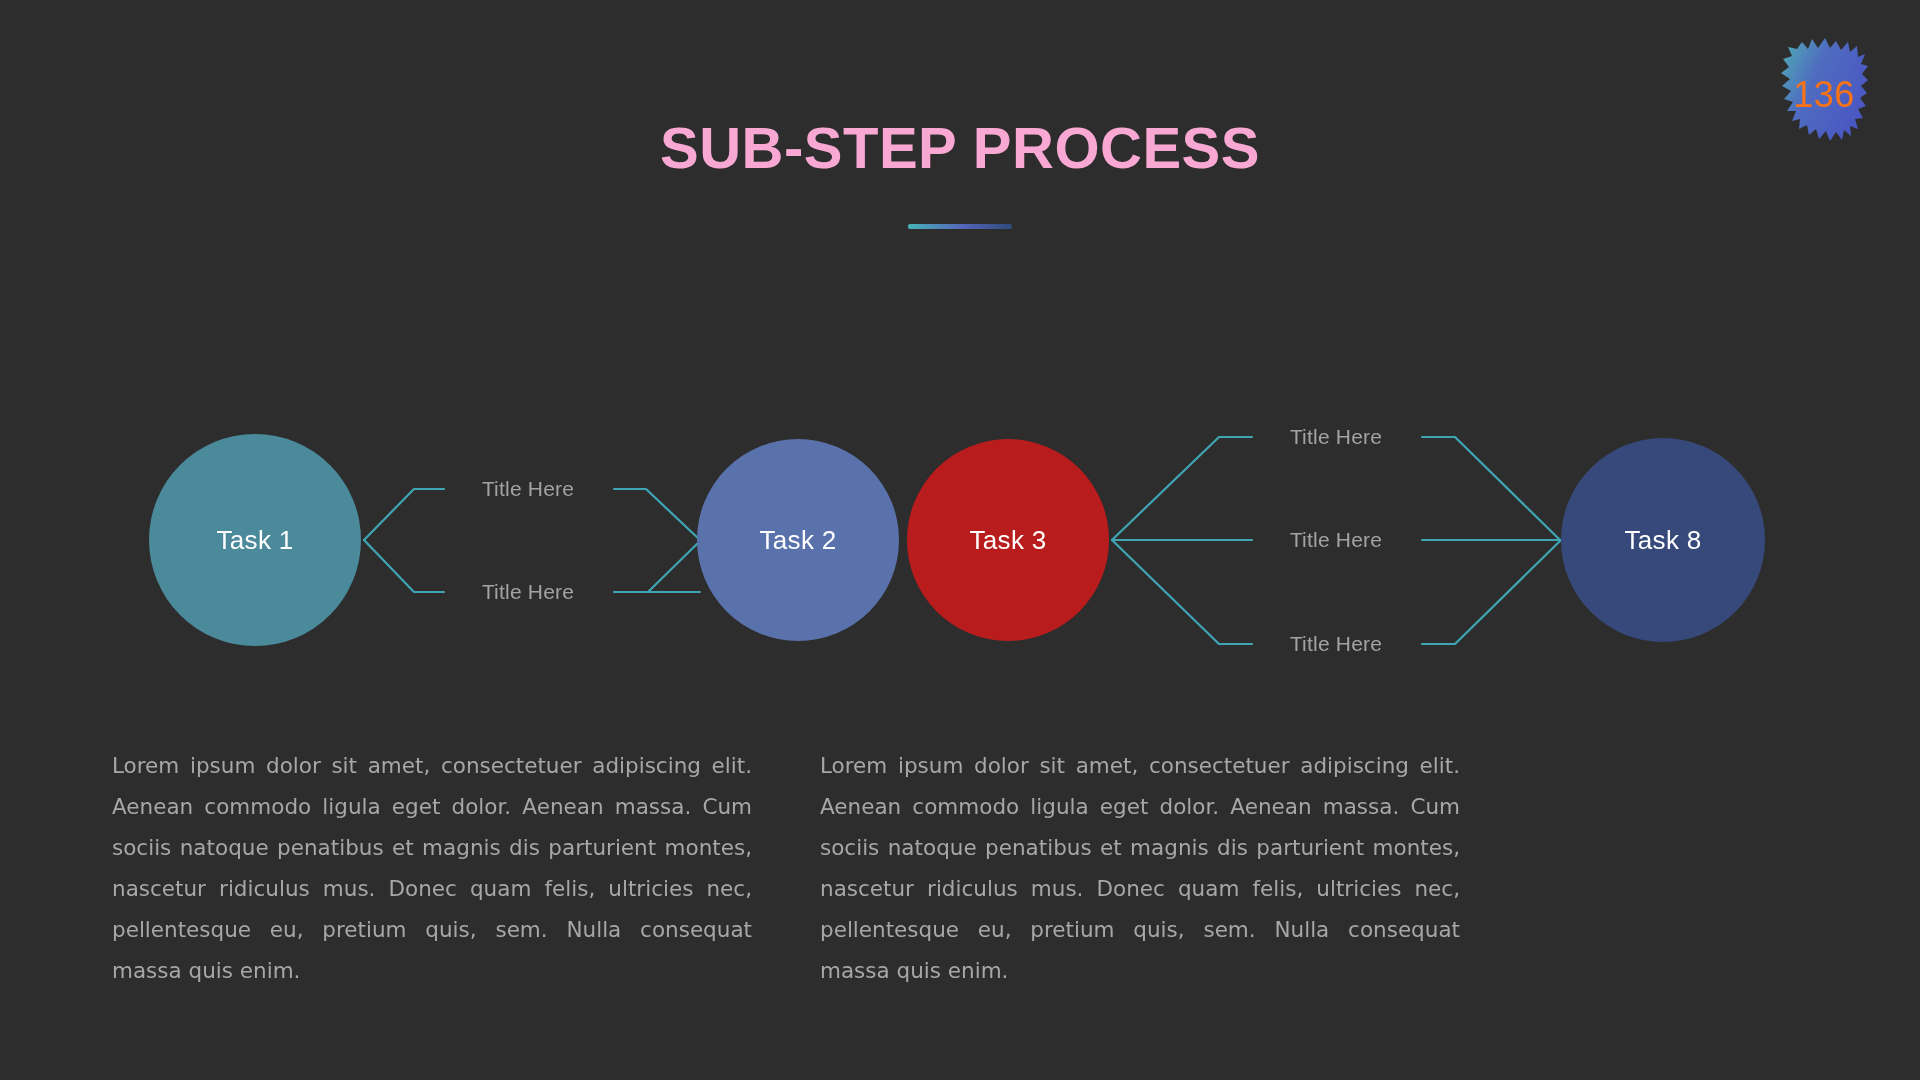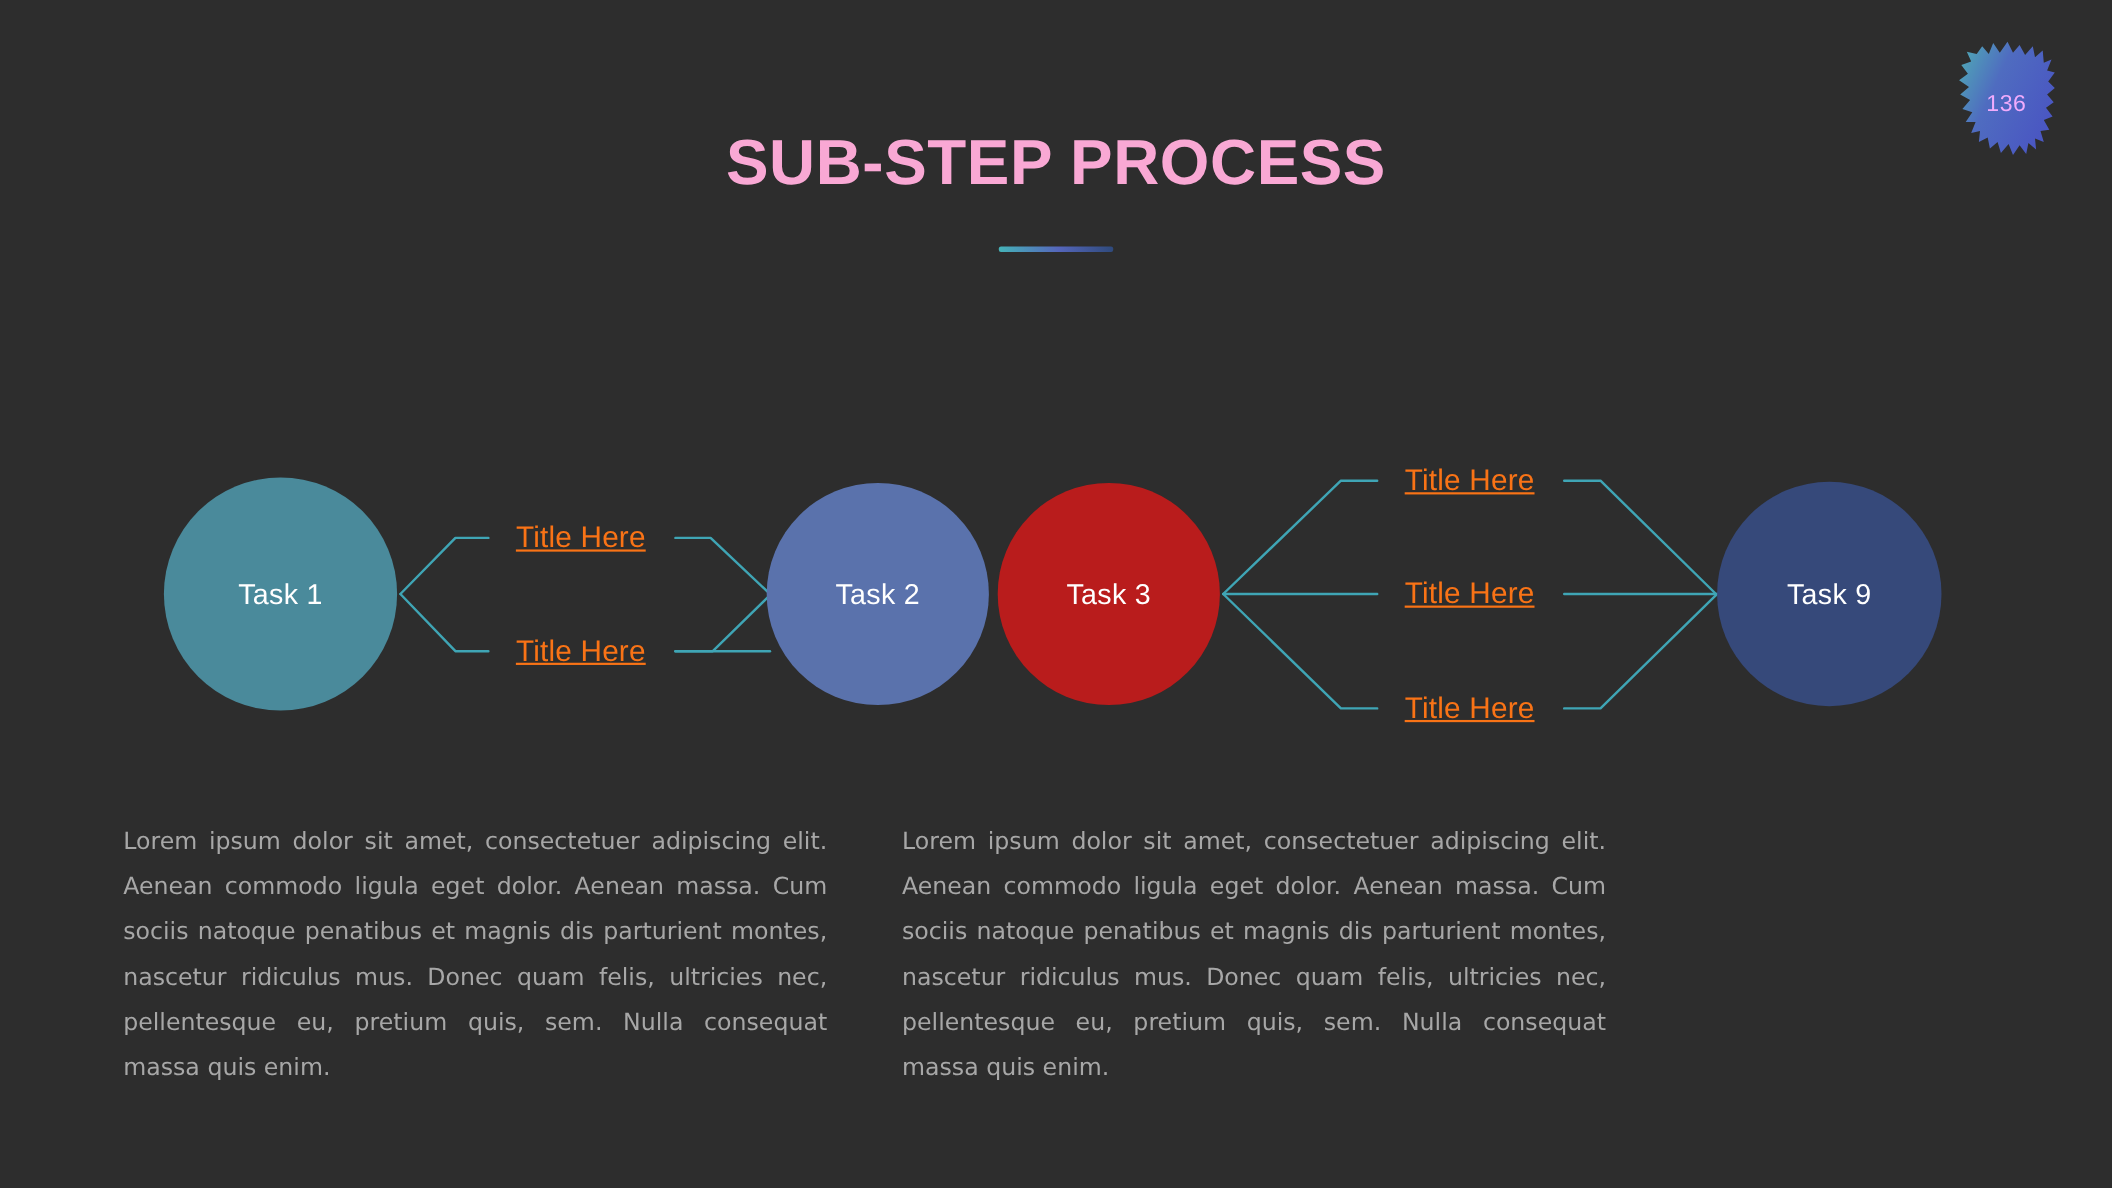--- a/index.html
+++ b/index.html
@@ -25,22 +25,22 @@
     width: 92px;
     height: 108px;
   }
   .badge svg { display: block; width: 100%; height: 100%; }
   .badge-num {
     position: absolute;
     inset: 0;
     display: flex;
     align-items: center;
     justify-content: center;
-    color: #f0abfc;
-    font-size: 21px;
+    color: #f97316;
+    font-size: 36px;
     letter-spacing: 0.5px;
     padding-top: 10px;
     box-sizing: border-box;
   }
 
   
   .title {
     position: absolute;
     top: 118px;
     left: 0;
@@ -78,26 +78,25 @@
     display: flex;
     align-items: center;
     justify-content: center;
     color: #ffffff;
     font-size: 26px;
     letter-spacing: 0.3px;
   }
 
   .conn-label {
     position: absolute;
-    color: #f97316;
-    font-size: 27px;
+    color: #a3a3a3;
+    font-size: 21px;
     letter-spacing: 0.2px;
     white-space: nowrap;
     transform: translate(-50%, -50%);
-    text-decoration: underline;
   }
 
   
   .body-row {
     position: absolute;
     top: 745px;
     left: 0;
     width: 1572px;
     display: flex;
     gap: 68px;
@@ -163,21 +162,21 @@
     <div class="node" style="left:149px; top:54px; width:212px; height:212px; background:#4a8a9b;">
       <span>Task 1</span>
     </div>
     <div class="node" style="left:697px; top:59px; width:202px; height:202px; background:#5a72ac;text-align:right;">
       <span>Task 2</span>
     </div>
     <div class="node" style="left:907px; top:59px; width:202px; height:202px; background:#b91c1c;">
       <span>Task 3</span>
     </div>
     <div class="node" style="left:1561px; top:58px; width:204px; height:204px; background:#36497a;">
-      <span>Task 9</span>
+      <span>Task 8</span>
     </div>
 
     <div class="conn-label" style="left:528px; top:109px;">Title Here</div>
     <div class="conn-label" style="left:528px; top:212px;">Title Here</div>
 
     <div class="conn-label" style="left:1336px; top:57px;">Title Here</div>
     <div class="conn-label" style="left:1336px; top:160px;">Title Here</div>
     <div class="conn-label" style="left:1336px; top:264px;">Title Here</div>
   </div>
 

